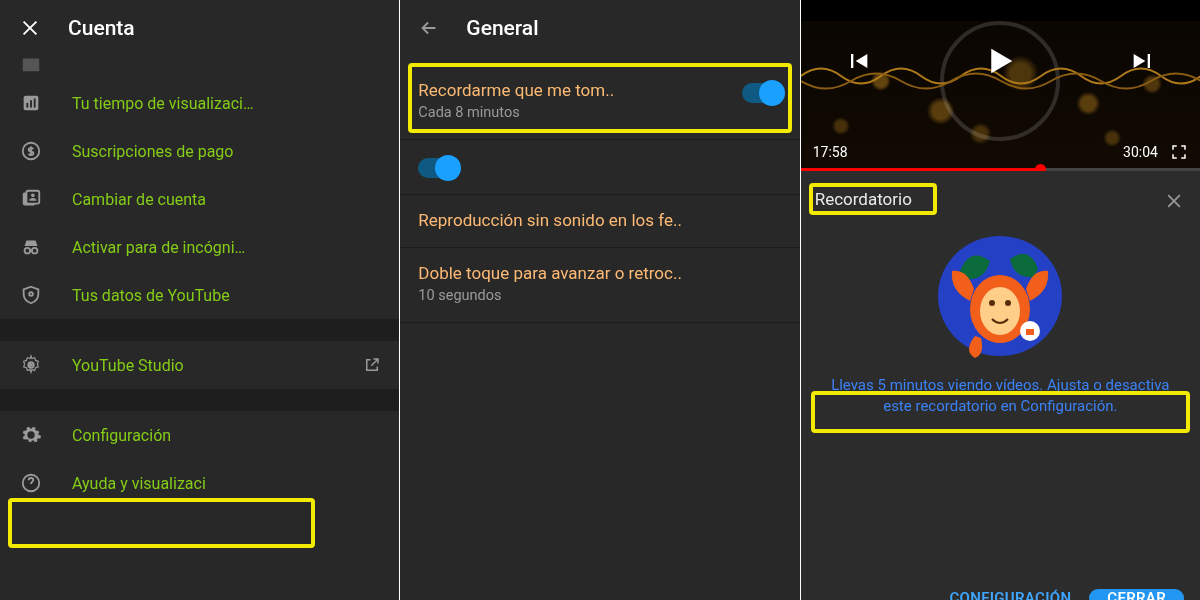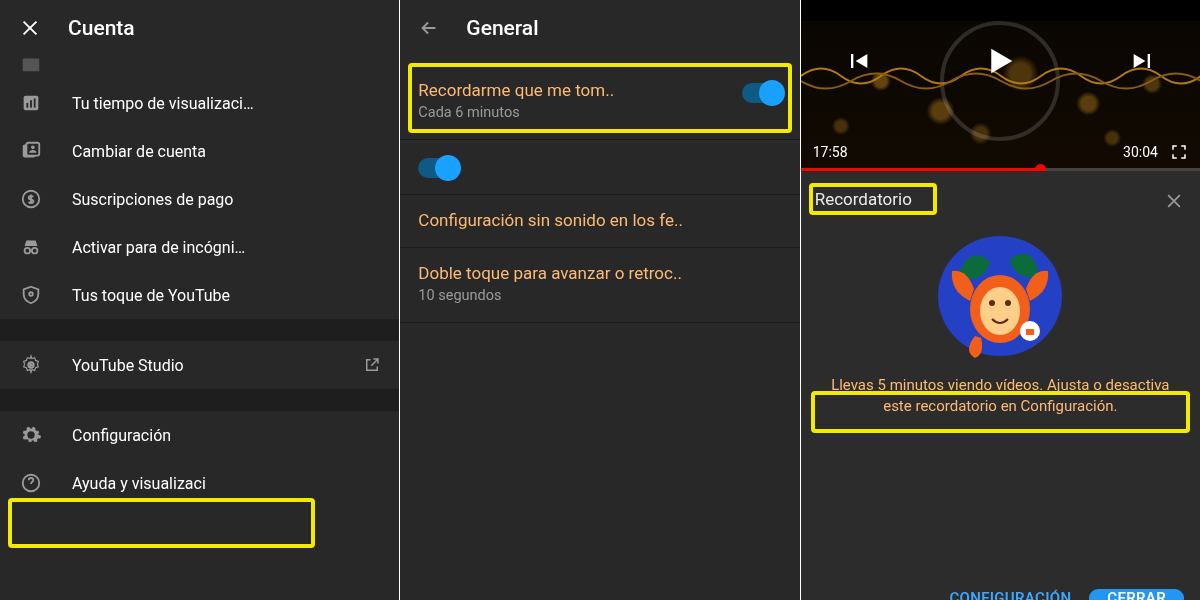--- a/index.html
+++ b/index.html
@@ -8,21 +8,21 @@
   .pane { height:600px; background:#282828; position:relative; overflow:hidden; }
   .pane.p1 { width:400px; }
   .pane.p2 { width:400px; background:#282828; }
   .pane.p3 { width:400px; background:#282828;margin-top:21px; }
   .sep { width:1px; background:#fff; height:600px; }
   
   
   .p1-header { display:flex; align-items:center; height:55px; padding:0 18px; }
   .p1-header .icn { width:24px; height:24px; display:flex; align-items:center; justify-content:center; }
   .p1-title { font-size:21px; font-weight:500; margin-left:26px; }
-  .p1-item { display:flex; align-items:center; height:48px; padding:0 18px; font-size:16px; color:#ffffff; }
+  .p1-item { display:flex; align-items:center; height:48px; padding:0 18px; font-size:16px; color:#84cc16; }
   .p1-item .mi { width:26px; height:26px; display:flex; align-items:center; justify-content:center; color:#9a9a9a; }
   .p1-item .lbl { margin-left:28px; flex:1; white-space:nowrap; overflow:hidden; text-overflow:ellipsis; }
   .p1-item .ext { width:18px; height:18px; color:#9a9a9a; }
   .p1-group-gap { height:22px; background:#1e1e1e; }
   .hl-yellow { border:4px solid #f2ea00; border-radius:4px; }
   .p1 .hl-box { position:absolute; left:8px; right:84px; top:498px; height:50px; pointer-events:none; }
 
   
   svg { display:block; }
 
@@ -70,21 +70,21 @@
 
   .sheet { background:#2c2c2c; padding:18px 14px 12px 14px; height:450px; position:relative; }
   .sheet-head { display:flex; align-items:flex-start; }
   .sheet-title { font-size:17px; color:#eaeaea; }
   .sheet-head .x { margin-left:auto; color:#9a9a9a; width:24px; height:24px; display:flex; align-items:center; justify-content:center; }
   .p3 .hl-title { position:absolute; left:8px; top:162px; width:128px; height:32px; pointer-events:none; }
   .illus { margin:18px auto 12px auto; width:160px; height:130px; display:flex; align-items:center; justify-content:center; }
   .illus svg { }
   .q { font-size:22px; font-weight:700; color:#fff; text-align:center; margin:8px 6px 0 6px; }
   .p3 .hl-q { position:absolute; left:10px; right:10px; top:370px; height:42px; pointer-events:none; }
-  .desc { font-size:15px; color:#fdba74; text-align:center; margin:14px 10px 0 10px; line-height:21px; }
+  .desc { font-size:15px; color:#3b82f6; text-align:center; margin:14px 10px 0 10px; line-height:21px; }
   .actions { position:absolute; left:0; right:0; bottom:14px; display:flex; justify-content:flex-end; gap:18px; padding:0 16px; align-items:center; }
   .lnk { color:#3ea6ff; font-size:15px; font-weight:600; letter-spacing:.3px; }
   .btn-primary { background:#2196f3; color:#fff; font-size:15px; font-weight:600; padding:0 18px; border-radius:12px; letter-spacing:.3px; }
 </style>
 </head>
 <body>
 
 <div class="root">
 
   <div class="pane p1">
@@ -113,60 +113,60 @@
             <rect x="7" y="12" width="2" height="5" fill="#282828"></rect>
             <rect x="11" y="9" width="2" height="8" fill="#282828"></rect>
             <rect x="15" y="7" width="2" height="10" fill="#282828"></rect>
           </svg>
       </span>
       <span class="lbl">Tu tiempo de visualizaci…</span>
     </div>
 
     <div class="p1-item">
       <span class="mi">
+        <svg width="22" height="22" viewBox="0 0 24 24" fill="none" stroke="#9a9a9a" stroke-width="2">
+            <circle cx="12" cy="12" r="9"></circle>
+            <path d="M12 7v10 M9.5 15c.5 1 1.5 1.5 2.5 1.5 1.5 0 2.5-.8 2.5-2s-1-1.7-2.5-2-2.5-.8-2.5-2 1-2 2.5-2c1 0 2 .5 2.5 1.5"></path>
+          </svg>
+      </span>
+      <span class="lbl">Suscripciones de pago</span>
+    </div>
+
+    <div class="p1-item">
+      <span class="mi">
         <svg width="22" height="22" viewBox="0 0 24 24" fill="#9a9a9a">
             <rect x="3" y="5" width="14" height="14" rx="2"></rect>
             <rect x="7" y="3" width="14" height="14" rx="2" fill="#282828" stroke="#9a9a9a" stroke-width="2"></rect>
             <circle cx="14" cy="8" r="2" fill="#9a9a9a"></circle>
             <path d="M10 14c0-2 2-3 4-3s4 1 4 3" fill="#9a9a9a"></path>
           </svg>
       </span>
       <span class="lbl">Cambiar de cuenta</span>
     </div>
 
     <div class="p1-item">
       <span class="mi">
-        <svg width="22" height="22" viewBox="0 0 24 24" fill="none" stroke="#9a9a9a" stroke-width="2">
-            <circle cx="12" cy="12" r="9"></circle>
-            <path d="M12 7v10 M9.5 15c.5 1 1.5 1.5 2.5 1.5 1.5 0 2.5-.8 2.5-2s-1-1.7-2.5-2-2.5-.8-2.5-2 1-2 2.5-2c1 0 2 .5 2.5 1.5"></path>
-          </svg>
-      </span>
-      <span class="lbl">Suscripciones de pago</span>
-    </div>
-
-    <div class="p1-item">
-      <span class="mi">
         <svg width="22" height="22" viewBox="0 0 24 24" fill="#9a9a9a">
             <path d="M5 11h14l-2-6H7z"></path>
             <circle cx="8" cy="16" r="3" fill="none" stroke="#9a9a9a" stroke-width="2"></circle>
             <circle cx="16" cy="16" r="3" fill="none" stroke="#9a9a9a" stroke-width="2"></circle>
             <path d="M11 16h2" stroke="#9a9a9a" stroke-width="2"></path>
           </svg>
       </span>
       <span class="lbl">Activar para de incógni…</span>
     </div>
 
     <div class="p1-item">
       <span class="mi">
         <svg width="22" height="22" viewBox="0 0 24 24" fill="none" stroke="#9a9a9a" stroke-width="2">
             <path d="M12 3l8 3v5c0 5-3.5 8.5-8 10-4.5-1.5-8-5-8-10V6z"></path>
             <circle cx="12" cy="11" r="2"></circle>
           </svg>
       </span>
-      <span class="lbl">Tus toque de YouTube</span>
+      <span class="lbl">Tus datos de YouTube</span>
     </div>
 
     <div class="p1-group-gap"></div>
 
     <div class="p1-item">
       <span class="mi">
         <svg width="22" height="22" viewBox="0 0 24 24" fill="#9a9a9a">
             <circle cx="12" cy="12" r="3" fill="#282828" stroke="#9a9a9a" stroke-width="2"></circle>
             <path d="M12 2l1 3 3-1 1 3 3 1-1 3 1 3-3 1-1 3-3-1-1 3-1-3-3 1-1-3-3-1 1-3-1-3 3-1 1-3 3 1z" fill="none" stroke="#9a9a9a" stroke-width="1.3"></path>
             <polygon points="10,9 15,12 10,15" fill="#9a9a9a"></polygon>
@@ -215,41 +215,41 @@
       </span>
       <div class="p2-title">General</div>
     </div>
 
     <div style="height:10px"></div>
 
     <div class="p2-item">
       <div class="row">
         <div class="txt">
           <div class="t1">Recordarme que me tom..</div>
-          <div class="t2">Cada 6 minutos</div>
+          <div class="t2">Cada 8 minutos</div>
         </div>
         <div class="switch on">
             <div class="knob"></div>
           </div>
       </div>
     </div>
 
     <div class="p2-item">
       <div class="row">
         <div class="switch on">
             <div class="knob"></div>
           </div>
       </div>
     </div>
 
 
     <div class="p2-item">
       <div class="row">
         <div class="txt">
-          <div class="t1">Configuración sin sonido en los fe..</div>
+          <div class="t1">Reproducción sin sonido en los fe..</div>
         </div>
       </div>
     </div>
 
     <div class="p2-item">
       <div class="row">
         <div class="txt">
           <div class="t1">Doble toque para avanzar o retroc..</div>
           <div class="t2">10 segundos</div>
         </div>

